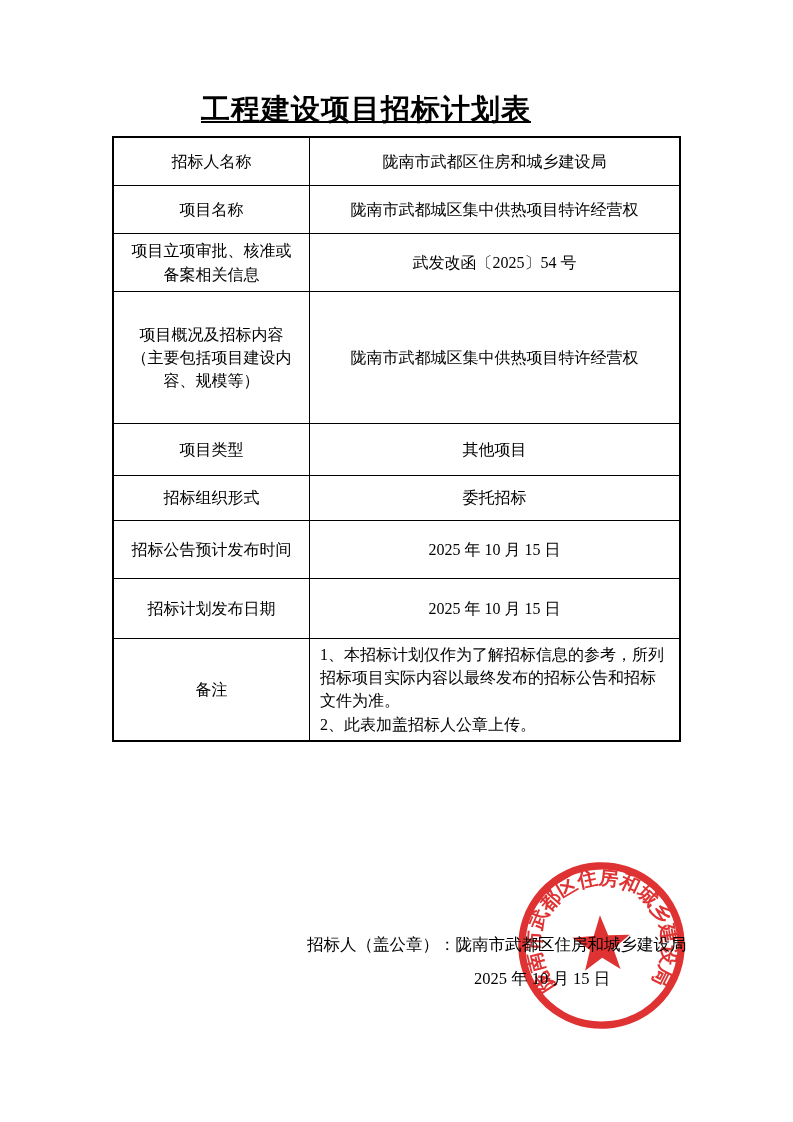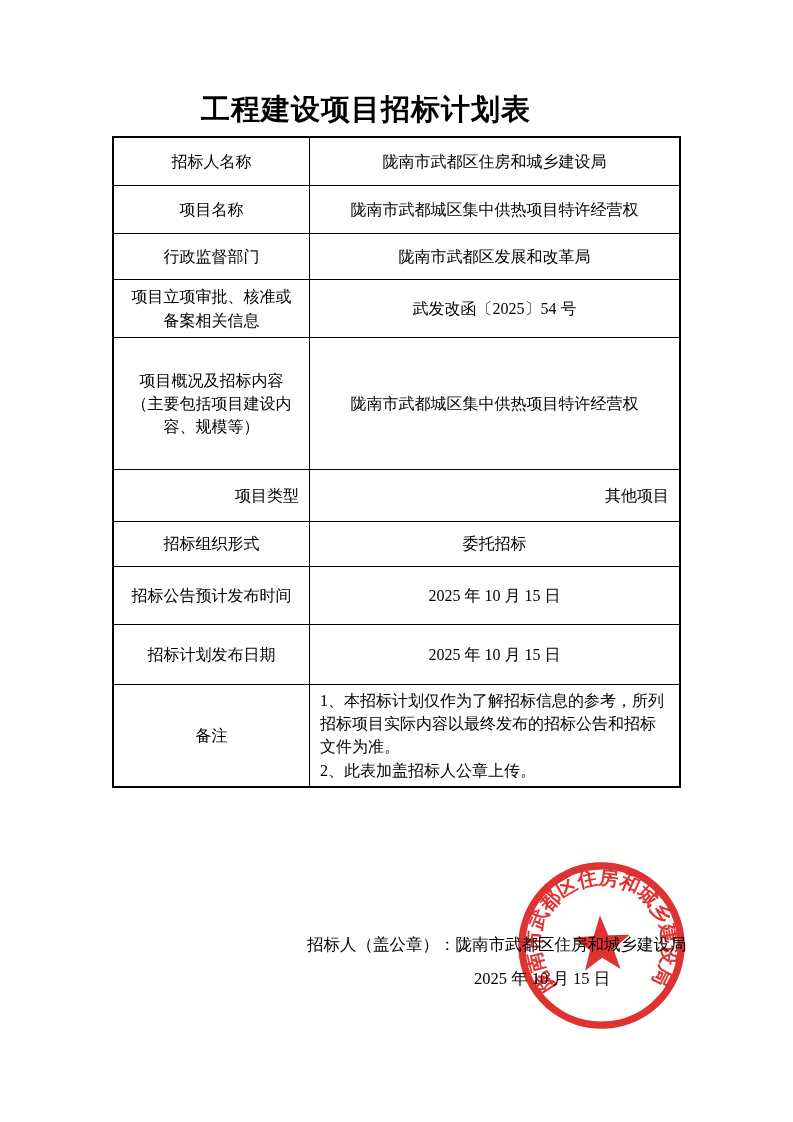--- a/index.html
+++ b/index.html
@@ -17,20 +17,21 @@
   }
   .doc-title {
     position: absolute;
     top: 90px;
     left: 0;
     width: 732px;
     text-align: center;
     font-size: 29px;
     font-weight: bold;
     letter-spacing: 1px;
+    text-decoration: underline;
   }
   table.bid-table {
     position: absolute;
     left: 112px;
     top: 136px;
     width: 569px;
     border-collapse: collapse;
     table-layout: fixed;
     border: 2px solid #000;
   }
@@ -52,21 +53,21 @@
   td.remark-cell {
     text-align: left;
     padding: 6px 12px;
     line-height: 1.55;
   }
   tr.r1  td { height: 39px; }
   tr.r2  td { height: 39px; }
   tr.r3  td { height: 37px; }
   tr.r4  td { height: 49px; }
   tr.r5  td { height: 123px; }
-  tr.r6  td { height: 43px; text-align: right; }
+  tr.r6  td { height: 43px; }
   tr.r7  td { height: 43px; }
   tr.r8  td { height: 36px; }
   tr.r9  td { height: 44px; }
   tr.r10 td { height: 49px; text-align: center; }
   tr.r11 td { height: 51px; }
   tr.r12 td { height: 91px; }
   .footer-signer {
     position: absolute;
     left: 307px;
     top: 934px;
@@ -99,24 +100,20 @@
 
 <table class="bid-table">
   <tbody>
     <tr class="r1">
       <td class="label-cell">招标人名称</td>
       <td class="value-cell">陇南市武都区住房和城乡建设局</td>
     </tr>
     <tr class="r2">
       <td class="label-cell">项目名称</td>
       <td class="value-cell">陇南市武都城区集中供热项目特许经营权</td>
-    </tr>
-    <tr class="r3">
-      <td class="label-cell">行政监督部门</td>
-      <td class="value-cell">陇南市武都区发展和改革局</td>
     </tr>
     <tr class="r4">
       <td class="label-cell">项目立项审批、核准或备案相关信息</td>
       <td class="value-cell">武发改函〔2025〕54 号</td>
     </tr>
     <tr class="r5">
       <td class="label-cell">项目概况及招标内容（主要包括项目建设内容、规模等）</td>
       <td class="value-cell">陇南市武都城区集中供热项目特许经营权</td>
     </tr>
     <tr class="r6">

